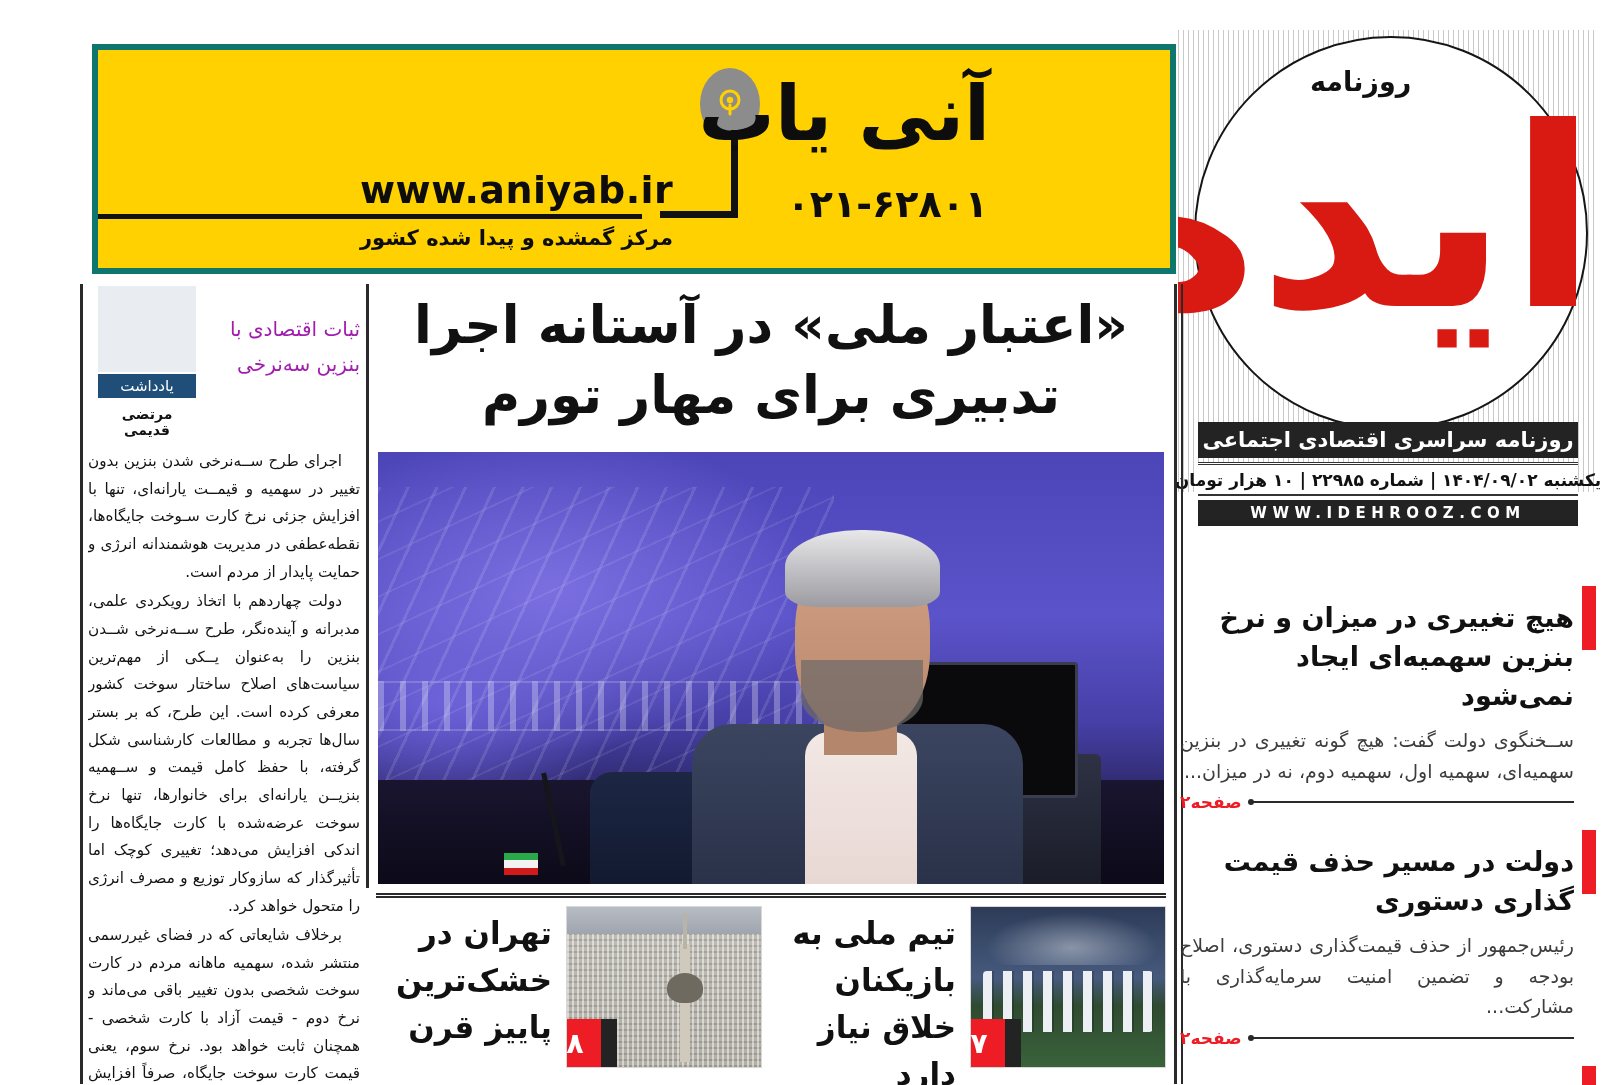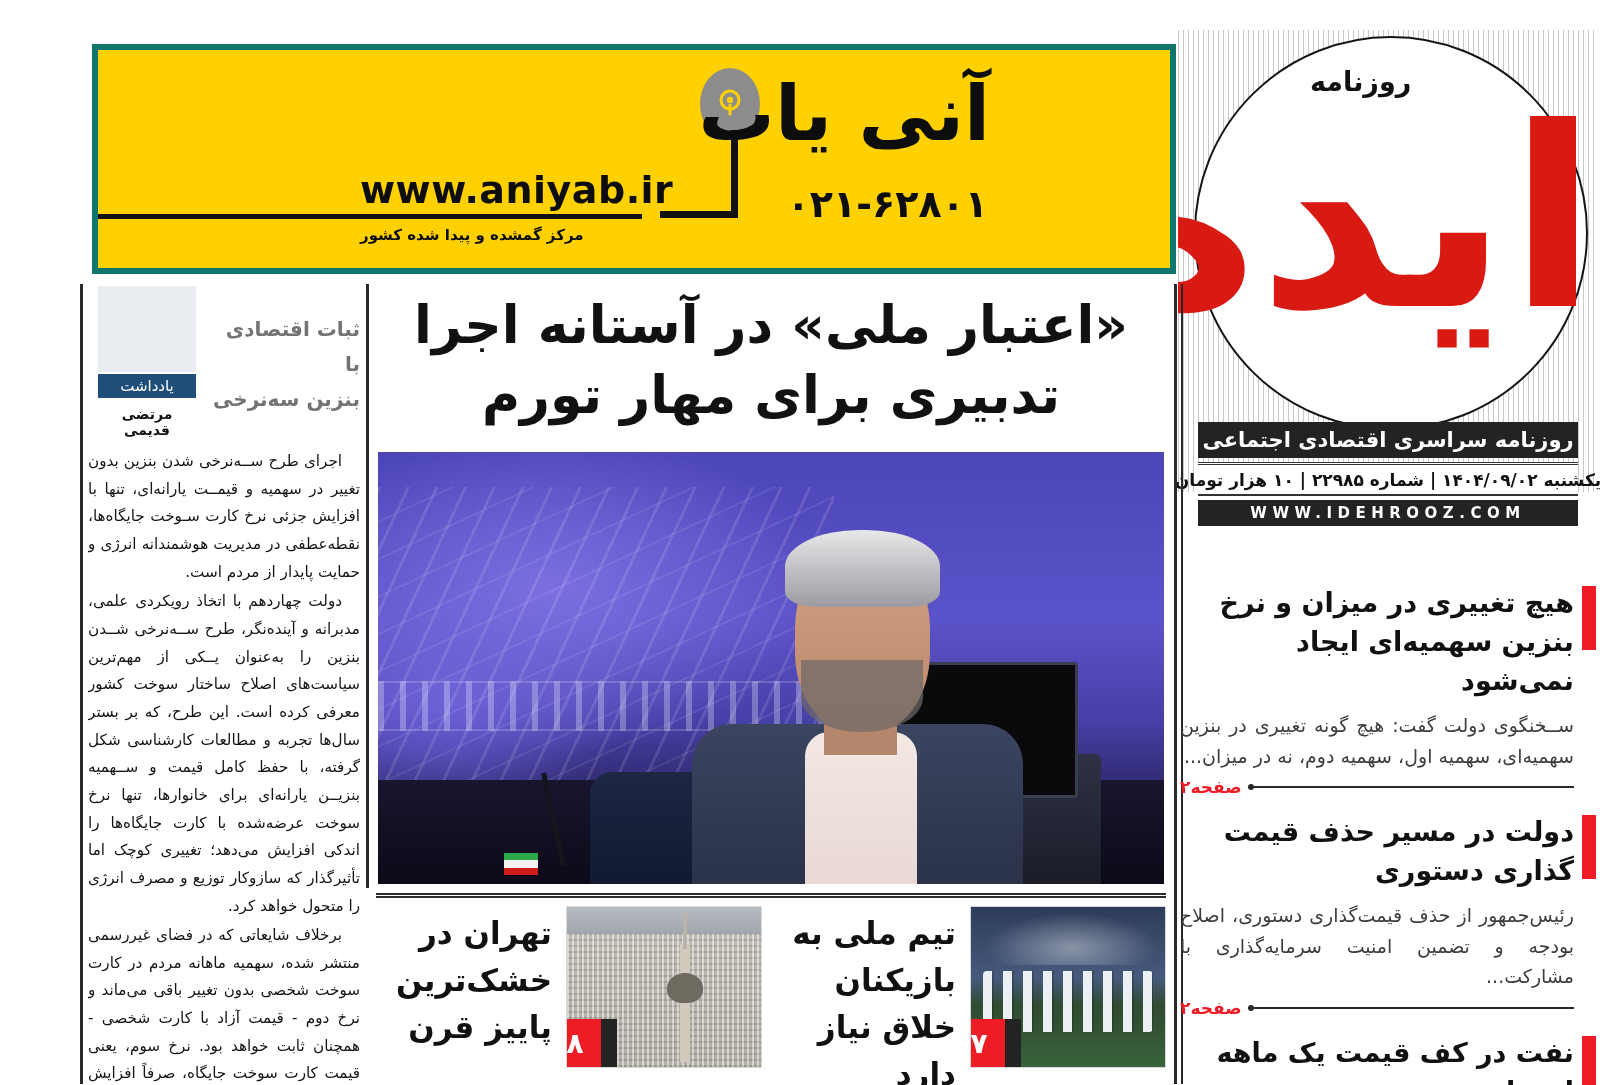--- a/index.html
+++ b/index.html
@@ -95,21 +95,21 @@
     left: 0;
     right: 528px;
     top: 164px;
     height: 5px;
     background: #111;
   }
   .ad-sub {
     position: absolute;
     left: 262px;
     top: 176px;
-    font-size: 15px;
+    font-size: 21px;
     font-weight: bold;
     color: #0d0d0d;
     white-space: nowrap;
   }
 
   
   .masthead {
     position: absolute;
     right: 8px;
     top: 30px;
@@ -236,21 +236,21 @@
     width: 14px;
     height: 64px;
     background: #EE1C25;
   }
   .side-title {
     font-size: 27px;
     font-weight: bold;
     color: #111;
     line-height: 1.45;
     text-align: right;
-    margin: 3px 0 10px 0;
+    margin: 18px 0 10px 0;
   }
   .side-lead {
     font-size: 19px;
     color: #3d3d3d;
     line-height: 1.6;
     text-align: justify;
     margin: 0 0 6px 0;
   }
   .side-footer {
     display: flex;
@@ -567,23 +567,23 @@
     gap: 10px;
     margin-bottom: 8px;
   }
   .op-titles {
     flex: 1;
     text-align: right;
     padding-top: 26px;
   }
   .op-title {
     font-size: 20px;
-    color: #737373;
+    color: #a21caf;
     line-height: 1.75;
-    font-weight: bold;
+    font-weight: normal;
   }
   .op-photo-wrap {
     width: 108px;
     flex: 0 0 auto;
   }
   .op-photo {
     width: 98px;
     height: 86px;
     overflow: hidden;
     position: relative;

